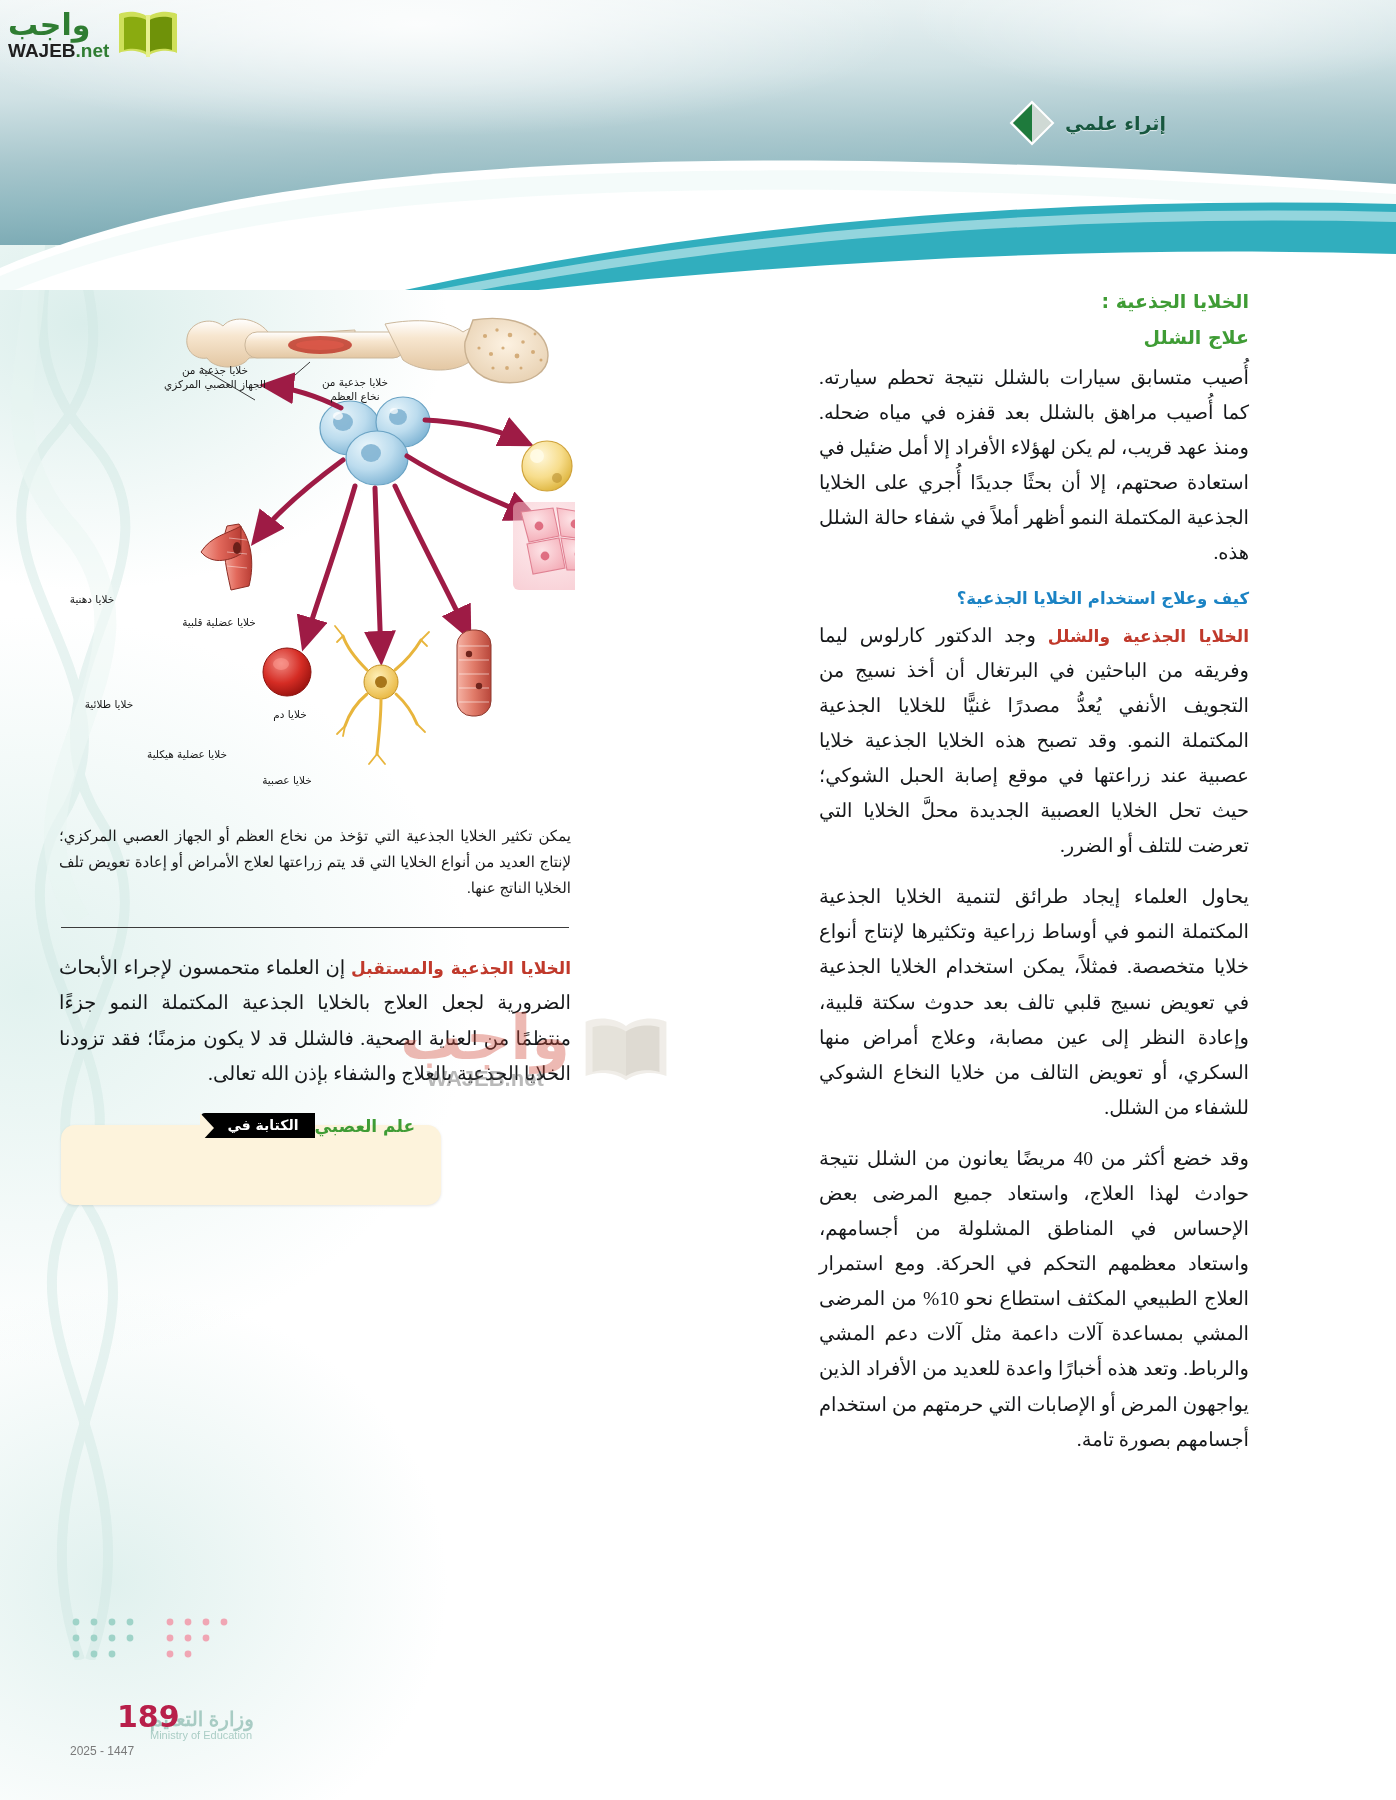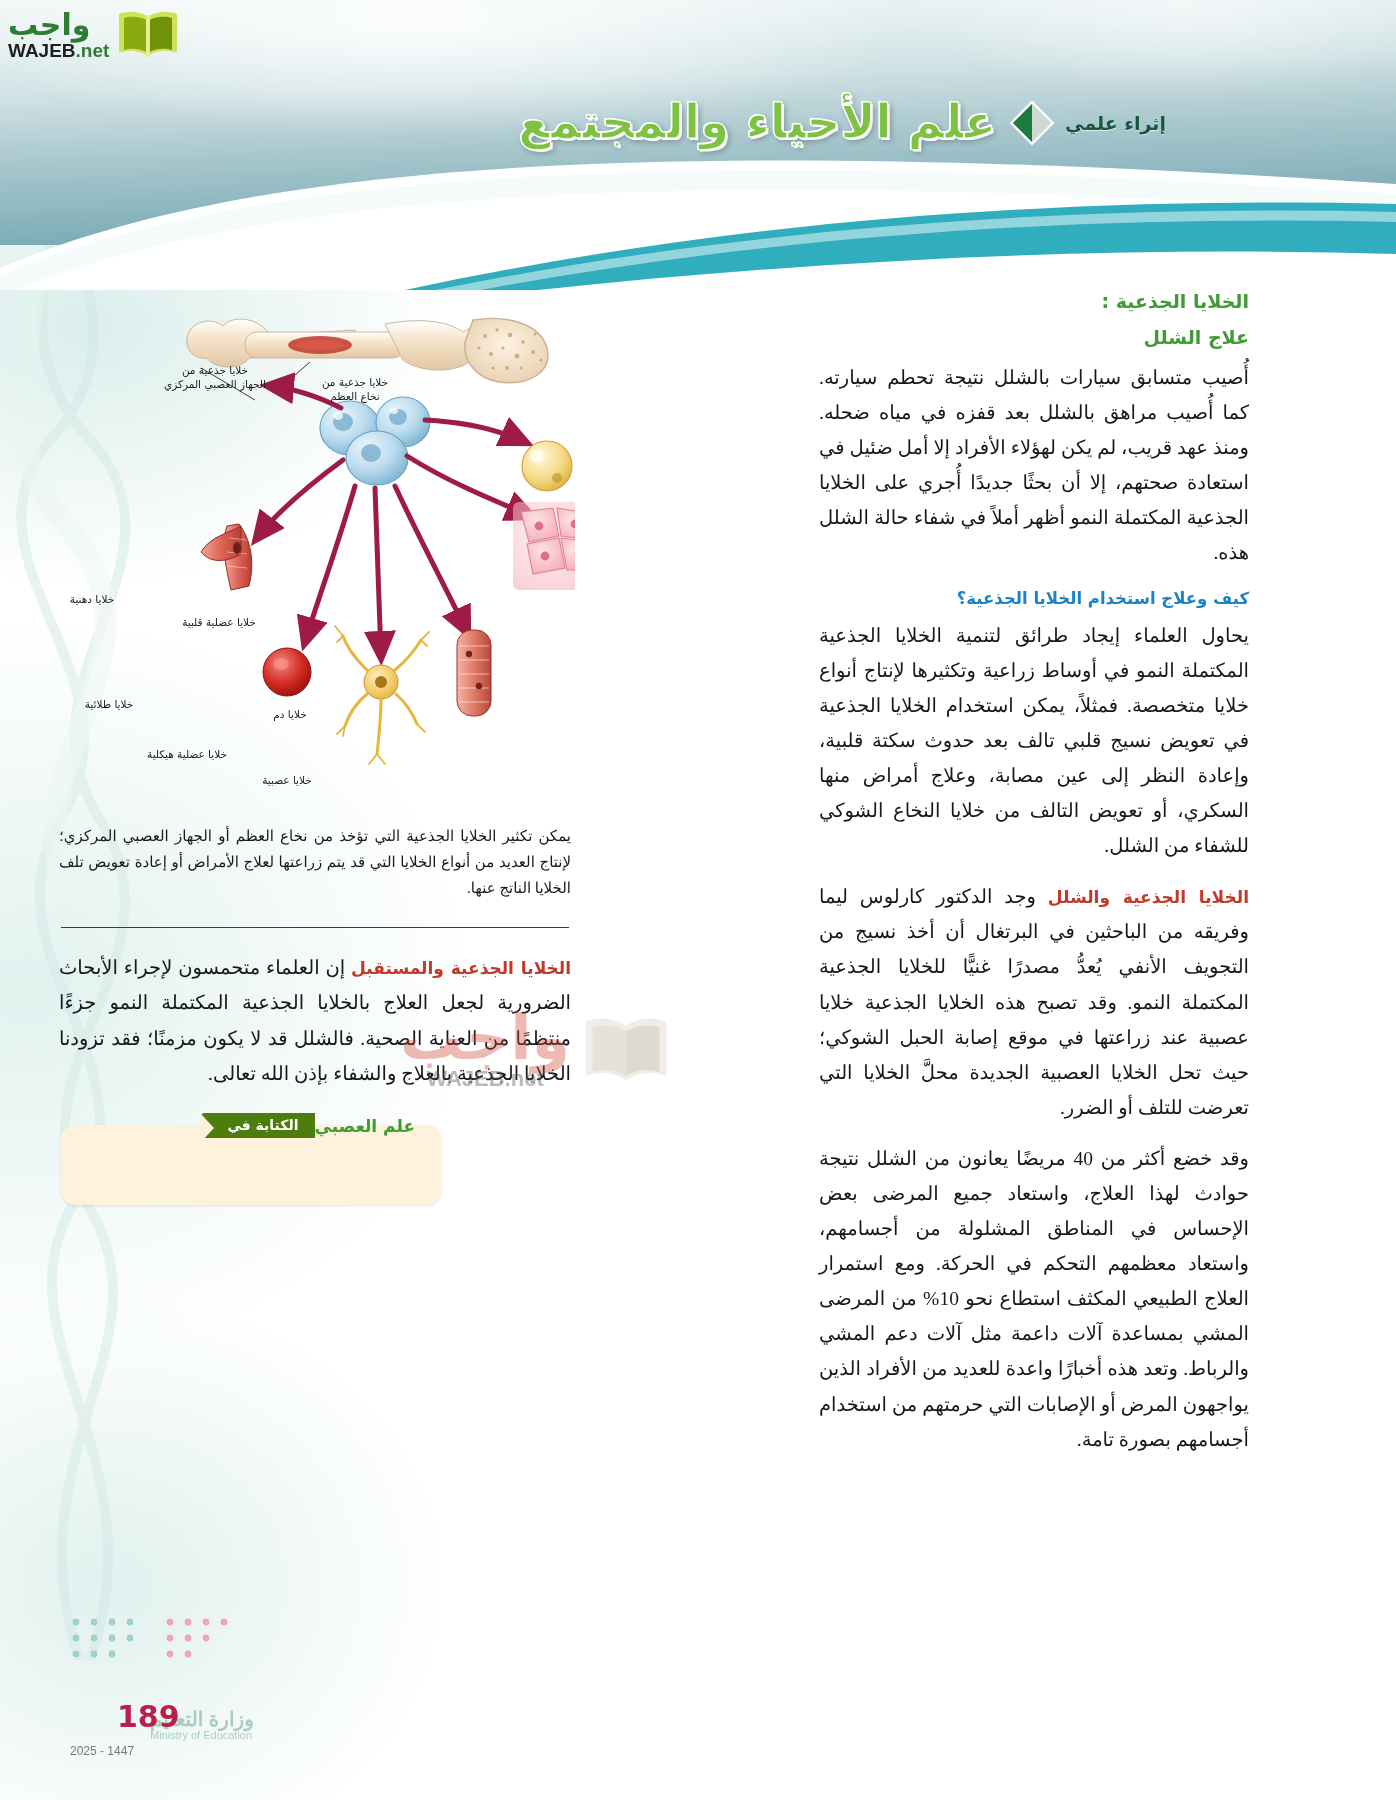--- a/index.html
+++ b/index.html
@@ -250,21 +250,21 @@
     padding: 54px 20px 26px 20px;
     box-shadow: 0 1px 3px rgba(0,0,0,.10);
   }
   #writing-card .wc-ribbon {
     position: absolute;
     right: 16px; top: -14px;
     display: flex; align-items: center;
     height: 30px;
   }
   .wc-tag {
-    background: #4d7c0f;
+    background: #000000;
     color: #ffffff;
     font-family: "DejaVu Sans", sans-serif;
     font-size: 14px; font-weight: 700;
     padding: 4px 16px 5px 26px;
     border-radius: 4px 0 0 4px;
     position: relative;
   }
   .wc-tag::after{
     content:"";
     position:absolute; left:-1px; top:0;
@@ -399,38 +399,35 @@
     <span class="eb-label">إثراء علمي</span>
     <span class="eb-diamond">
       <svg width="46" height="46" viewBox="0 0 46 46">
         <polygon points="23,2 44,23 23,44 2,23" fill="#cfd9d4"></polygon>
         <polygon points="23,2 44,23 23,44 2,23" fill="none" stroke="#ffffff" stroke-width="2"></polygon>
         <polygon points="23,4 23,42 4,23" fill="#1e7a3c"></polygon>
       </svg>
     </span>
   </div>
 
-  <h1 id="unit-title">
-    <span class="l2">علم الأحياء والمجتمع</span>
-  </h1>
 
   <div id="content">
 
     <div id="col-right">
 
       <div class="h-green">الخلايا الجذعية :</div>
       <div class="h-green2">علاج الشلل</div>
 
       <p class="para">أُصيب متسابق سيارات بالشلل نتيجة تحطم سيارته. كما أُصيب مراهق بالشلل بعد قفزه في مياه ضحله. ومنذ عهد قريب، لم يكن لهؤلاء الأفراد إلا أمل ضئيل في استعادة صحتهم، إلا أن بحثًا جديدًا أُجري على الخلايا الجذعية المكتملة النمو أظهر أملاً في شفاء حالة الشلل هذه.</p>
 
       <div class="h-blue">كيف وعلاج استخدام الخلايا الجذعية؟</div>
 
+      <p class="para"><span class="inline-red">الخلايا الجذعية والشلل</span> <span>وجد الدكتور كارلوس ليما وفريقه من الباحثين في البرتغال أن أخذ نسيج من التجويف الأنفي يُعدُّ مصدرًا غنيًّا للخلايا الجذعية المكتملة النمو. وقد تصبح هذه الخلايا الجذعية خلايا عصبية عند زراعتها في موقع إصابة الحبل الشوكي؛ حيث تحل الخلايا العصبية الجديدة محلَّ الخلايا التي تعرضت للتلف أو الضرر.</span></p>
+
       <p class="para">يحاول العلماء إيجاد طرائق لتنمية الخلايا الجذعية المكتملة النمو في أوساط زراعية وتكثيرها لإنتاج أنواع خلايا متخصصة. فمثلاً، يمكن استخدام الخلايا الجذعية في تعويض نسيج قلبي تالف بعد حدوث سكتة قلبية، وإعادة النظر إلى عين مصابة، وعلاج أمراض منها السكري، أو تعويض التالف من خلايا النخاع الشوكي للشفاء من الشلل.</p>
-
-      <p class="para"><span class="inline-red">الخلايا الجذعية والشلل</span> <span>وجد الدكتور كارلوس ليما وفريقه من الباحثين في البرتغال أن أخذ نسيج من التجويف الأنفي يُعدُّ مصدرًا غنيًّا للخلايا الجذعية المكتملة النمو. وقد تصبح هذه الخلايا الجذعية خلايا عصبية عند زراعتها في موقع إصابة الحبل الشوكي؛ حيث تحل الخلايا العصبية الجديدة محلَّ الخلايا التي تعرضت للتلف أو الضرر.</span></p>
 
       <p class="para">وقد خضع أكثر من 40 مريضًا يعانون من الشلل نتيجة حوادث لهذا العلاج، واستعاد جميع المرضى بعض الإحساس في المناطق المشلولة من أجسامهم، واستعاد معظمهم التحكم في الحركة. ومع استمرار العلاج الطبيعي المكثف استطاع نحو 10% من المرضى المشي بمساعدة آلات داعمة مثل آلات دعم المشي والرباط. وتعد هذه أخبارًا واعدة للعديد من الأفراد الذين يواجهون المرض أو الإصابات التي حرمتهم من استخدام أجسامهم بصورة تامة.</p>
     </div>
 
     <div id="col-left">
 
       <div id="figure-stemcells">
 
         <svg width="520" height="530" viewBox="0 0 520 530">
           <defs>

